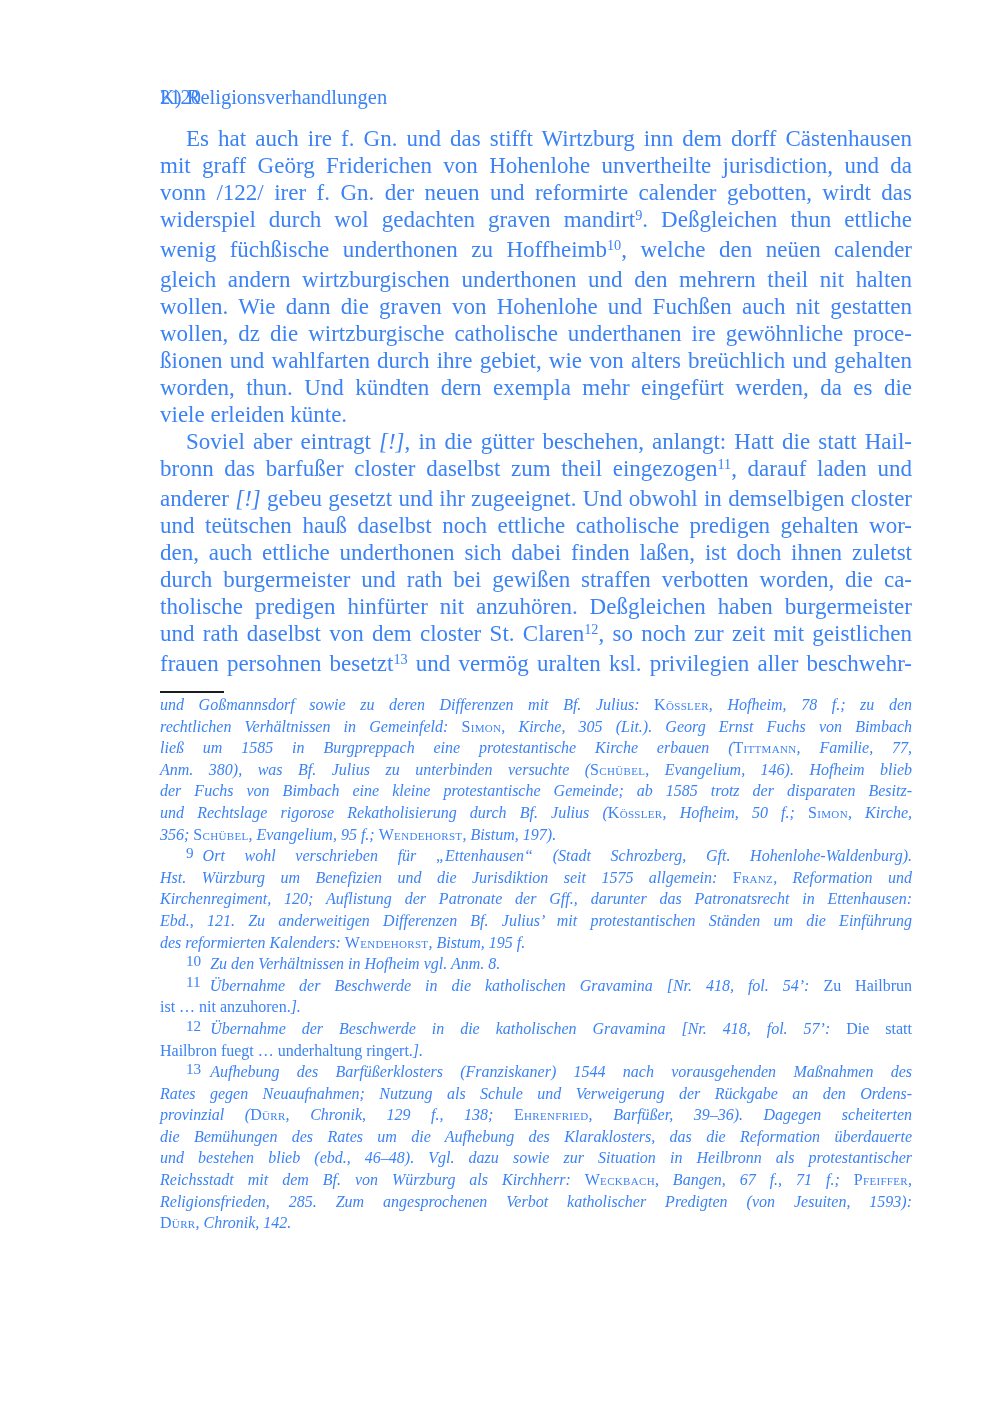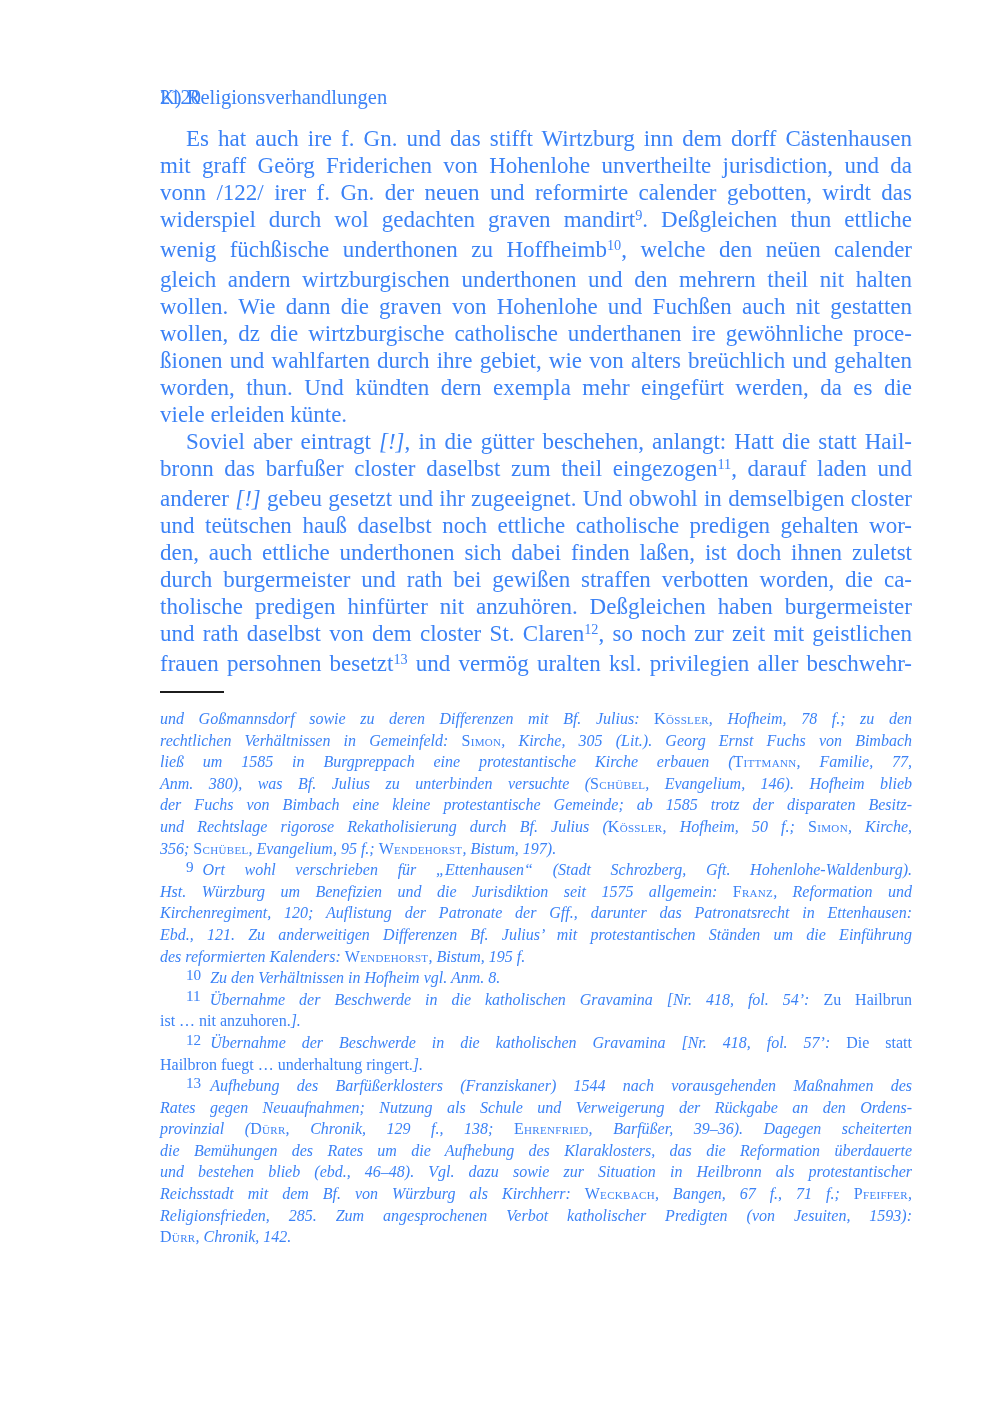--- a/index.html
+++ b/index.html
@@ -10,21 +10,21 @@
     color:#3b82f6;
     font-family:"Liberation Serif","DejaVu Serif",serif;
     overflow:hidden;
     margin:0 auto;
   }
   .content{position:absolute;left:160px;top:84px;width:752px;}
   .pagehead{position:relative;height:26px;font-size:20.5px;line-height:26px;}
   .pagenum{position:absolute;left:0;top:0;}
   .runhead{display:block;text-align:left;}
   .bodytext{margin-top:15px;font-size:23px;line-height:27px;}
-  .footnotes{margin-top:15px;font-size:16px;line-height:21.6px;}
+  .footnotes{margin-top:1px;font-size:16px;line-height:21.6px;}
   .fnsep{margin-top:11px;width:64px;border-top:2px solid #1c1c1c;}
   .line{text-align:justify;text-align-last:justify;}
   .line.last{text-align-last:left;}
   .line.ind{padding-left:26px;}
   .seg-r{font-style:normal;}
   .seg-i{font-style:italic;}
   .seg-sc{font-style:normal;font-variant:small-caps;letter-spacing:0.02em;}
   .seg-sup{font-size:0.62em;position:relative;top:-0.5em;}
   .seg-fnum{font-style:normal;font-size:0.95em;position:relative;top:-0.22em;margin-right:9px;}
 </style>

